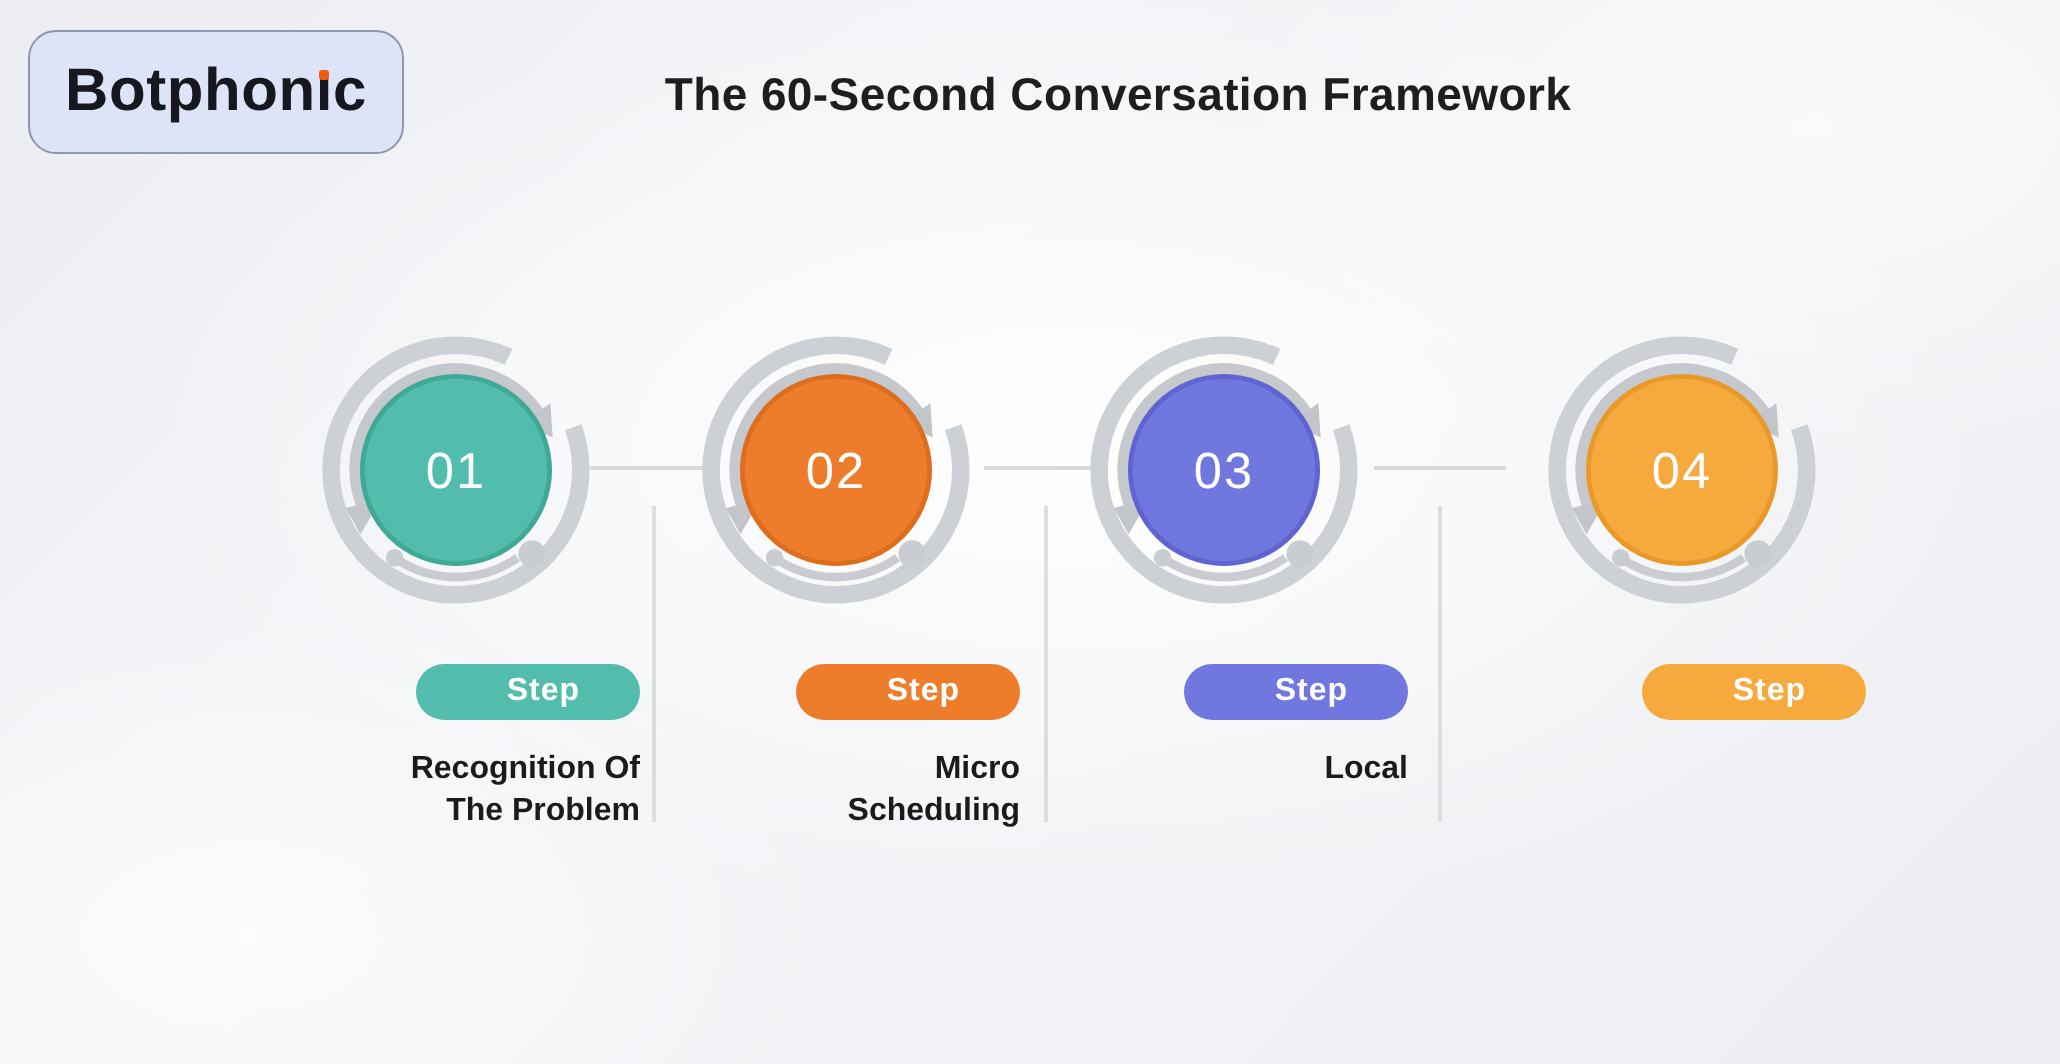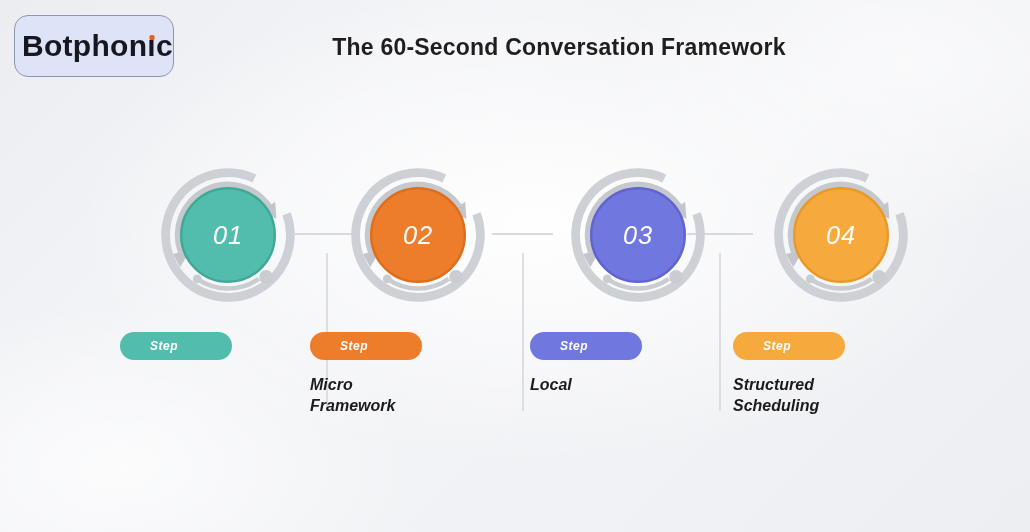--- a/index.html
+++ b/index.html
@@ -11,66 +11,66 @@
     background:
       radial-gradient(620px 320px at 52% 42%, rgba(255,255,255,0.95), rgba(255,255,255,0) 75%),
       radial-gradient(420px 240px at 12% 88%, rgba(255,255,255,0.7), rgba(255,255,255,0) 70%),
       radial-gradient(420px 240px at 88% 12%, rgba(255,255,255,0.6), rgba(255,255,255,0) 70%),
       linear-gradient(135deg, #ebedf1 0%, #f3f4f7 30%, #f1f2f5 70%, #eceef2 100%);
   }
 
   
   .logo-box {
     position: absolute; left: 14px; top: 15px;
-    width: 160px; height: 62px;
+    width: 188px; height: 62px;
     background: #dee4f7;
     border: 1.5px solid #8e96ab;
     border-radius: 14px;
-    display: flex; align-items: center; justify-content: flex-end;
+    display: flex; align-items: center; justify-content: center;
   }
   .logo-text {
     font-size: 30px; font-weight: 800; color: #17171f; letter-spacing: 0.3px;
     white-space: nowrap;
   }
   .logo-i { position: relative; display: inline-block; }
   .logo-dot {
     position: absolute; left: 50%; transform: translateX(-50%);
     top: 6px; width: 5px; height: 5px; border-radius: 1.5px;
     background: #f25c12;
   }
   .page-title {
     position: absolute; left: 0; right: 0; top: 34px;
     padding-left: 88px;
     text-align: center;
     font-size: 23px; font-weight: 700; color: #1e1e1e; letter-spacing: 0.2px;
   }
 
   
-  .step-col { position: absolute; top: 157px; width: 200px; text-align: left; font-style: italic; }
+  .step-col { position: absolute; top: 157px; width: 200px; text-align: right; }
   .step-col .cycle { display: block; margin: 0 auto; }
 
   .ring  { fill: none; stroke: #cdd0d5; stroke-width: 9; }
   .arc2  { fill: none; stroke: #c5c8cd; stroke-width: 9; }
   .arrow { fill: #c2c5ca; }
   .arc3  { fill: none; stroke: #caccd1; stroke-width: 4.5; }
   .dot   { fill: #c9ccd1; }
   .num   {
     fill: #ffffff; font-family: "Liberation Sans", sans-serif;
     font-size: 26px; font-weight: 500; letter-spacing: 1px;
   }
 
   .step-text { transform: translateX(-8px); }
   .step-badge {
     display: inline-block;
     margin-top: 19px;
     min-width: 112px; height: 28px; line-height: 28px;
     padding: 0 30px;
     border-radius: 15px;
     color: #ffffff;
-    font-size: 12px; font-weight: 700; letter-spacing: 0.5px;
+    font-size: 16px; font-weight: 700; letter-spacing: 0.5px;
   }
   .step-label {
     margin-top: 14px;
     font-size: 16px; font-weight: 600; color: #1b1b1b;
     line-height: 21px;
   }
 
   
   .h-connector {
     position: absolute; top: 233px; height: 1.5px;
@@ -103,45 +103,49 @@
     <polygon class="arrow" points="31,113 41.5,95 23.5,99.5"></polygon>
     <polygon class="arrow" points="129.6,63.3 128.4,45.8 113.6,56.2"></polygon>
     <path class="arc3" d="M 48.5 125 A 55 55 0 0 0 111.5 125"></path>
     <circle class="dot" cx="48.5" cy="125" r="4.5"></circle>
     <circle class="dot" cx="119" cy="123" r="7"></circle>
     <circle cx="80" cy="80" r="48" stroke-width="2.5" fill="#52bdac" stroke="#3fa996"></circle>
     <text class="num" x="80" y="80" text-anchor="middle" dy=".36em">01</text>
   </svg>
   <div class="step-text">
     <span class="step-badge" style="background: rgb(82, 189, 172);">Step</span>
+    <div class="step-label">
+      <div>Recognition Of</div>
+      <div>The Problem</div>
+    </div>
   </div>
 </div>
 
 <div class="step-col" style="left:318px;">
   <svg class="cycle" width="156" height="156" viewBox="0 0 160 160">
     <path class="ring" d="M 140.1 58.1 A 64 64 0 1 1 107 22"></path>
     <path class="arc2" d="M 33 97.1 A 50 50 0 0 1 121 51.3"></path>
     <polygon class="arrow" points="31,113 41.5,95 23.5,99.5"></polygon>
     <polygon class="arrow" points="129.6,63.3 128.4,45.8 113.6,56.2"></polygon>
     <path class="arc3" d="M 48.5 125 A 55 55 0 0 0 111.5 125"></path>
     <circle class="dot" cx="48.5" cy="125" r="4.5"></circle>
     <circle class="dot" cx="119" cy="123" r="7"></circle>
     <circle cx="80" cy="80" r="48" stroke-width="2.5" fill="#ee7d2b" stroke="#dd6e1d"></circle>
     <text class="num" x="80" y="80" text-anchor="middle" dy=".36em">02</text>
   </svg>
   <div class="step-text">
     <span class="step-badge" style="background: rgb(238, 125, 43);">Step</span>
     <div class="step-label">
       <div>Micro</div>
-      <div>Framework</div>
+      <div>Scheduling</div>
     </div>
   </div>
 </div>
 
-<div class="step-col" style="left:538px;">
+<div class="step-col" style="left:512px;">
   <svg class="cycle" width="156" height="156" viewBox="0 0 160 160">
     <path class="ring" d="M 140.1 58.1 A 64 64 0 1 1 107 22"></path>
     <path class="arc2" d="M 33 97.1 A 50 50 0 0 1 121 51.3"></path>
     <polygon class="arrow" points="31,113 41.5,95 23.5,99.5"></polygon>
     <polygon class="arrow" points="129.6,63.3 128.4,45.8 113.6,56.2"></polygon>
     <path class="arc3" d="M 48.5 125 A 55 55 0 0 0 111.5 125"></path>
     <circle class="dot" cx="48.5" cy="125" r="4.5"></circle>
     <circle class="dot" cx="119" cy="123" r="7"></circle>
     <circle cx="80" cy="80" r="48" stroke-width="2.5" fill="#7077de" stroke="#5f64d0"></circle>
     <text class="num" x="80" y="80" text-anchor="middle" dy=".36em">03</text>
@@ -161,18 +165,14 @@
     <polygon class="arrow" points="31,113 41.5,95 23.5,99.5"></polygon>
     <polygon class="arrow" points="129.6,63.3 128.4,45.8 113.6,56.2"></polygon>
     <path class="arc3" d="M 48.5 125 A 55 55 0 0 0 111.5 125"></path>
     <circle class="dot" cx="48.5" cy="125" r="4.5"></circle>
     <circle class="dot" cx="119" cy="123" r="7"></circle>
     <circle cx="80" cy="80" r="48" stroke-width="2.5" fill="#f6a93c" stroke="#e9992a"></circle>
     <text class="num" x="80" y="80" text-anchor="middle" dy=".36em">04</text>
   </svg>
   <div class="step-text">
     <span class="step-badge" style="background: rgb(246, 169, 60);">Step</span>
-    <div class="step-label">
-      <div>Structured</div>
-      <div>Scheduling</div>
-    </div>
   </div>
 </div>
 
 </body></html>

